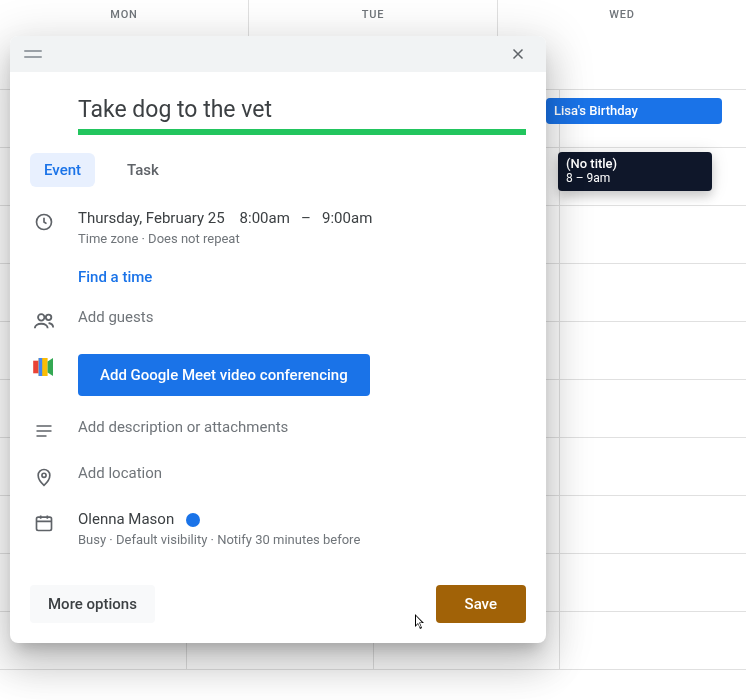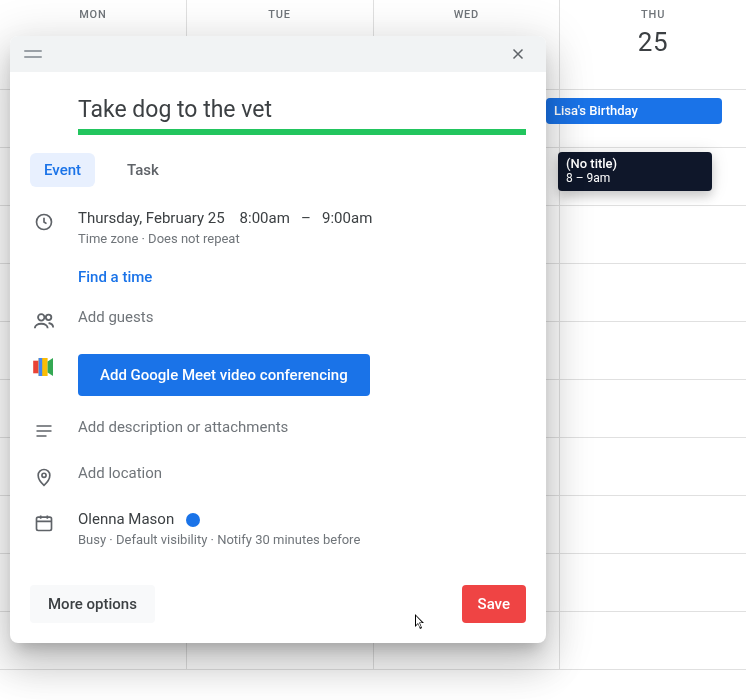--- a/index.html
+++ b/index.html
@@ -220,25 +220,25 @@
     border: none;
     padding: 10px 18px;
     color: #3c4043;
     font-size: 15px;
     cursor: pointer;
     border-radius: 4px;
     font-family: inherit;
     font-weight: 500;
   }
   .save-btn {
-    background: #ef4444;
+    background: #a16207;
     color: #fff;
     border: none;
     border-radius: 4px;
-    padding: 10px 16px;
+    padding: 10px 29px;
     font-size: 15px;
     font-weight: 500;
     cursor: pointer;
     font-family: inherit;
   }
   svg { display: block; }
   .cursor-img {
     position: absolute;
     left: 400px;
     bottom: 10px;
@@ -248,24 +248,20 @@
   }
 </style>
 </head>
 <body>
 
 <div class="calendar-grid">
   <div class="day-header-row">
     <div class="day-header"><span>MON</span></div>
     <div class="day-header"><span>TUE</span></div>
     <div class="day-header"><span>WED</span></div>
-    <div class="day-header">
-      <span>THU</span>
-      <span class="day-num">25</span>
-    </div>
   </div>
   <div class="hour-rows">
     <div class="hour-row">
         <div class="hour-cell"></div>
         <div class="hour-cell"></div>
         <div class="hour-cell"></div>
         <div class="hour-cell"></div>
       </div>
     <div class="hour-row">
         <div class="hour-cell"></div>

